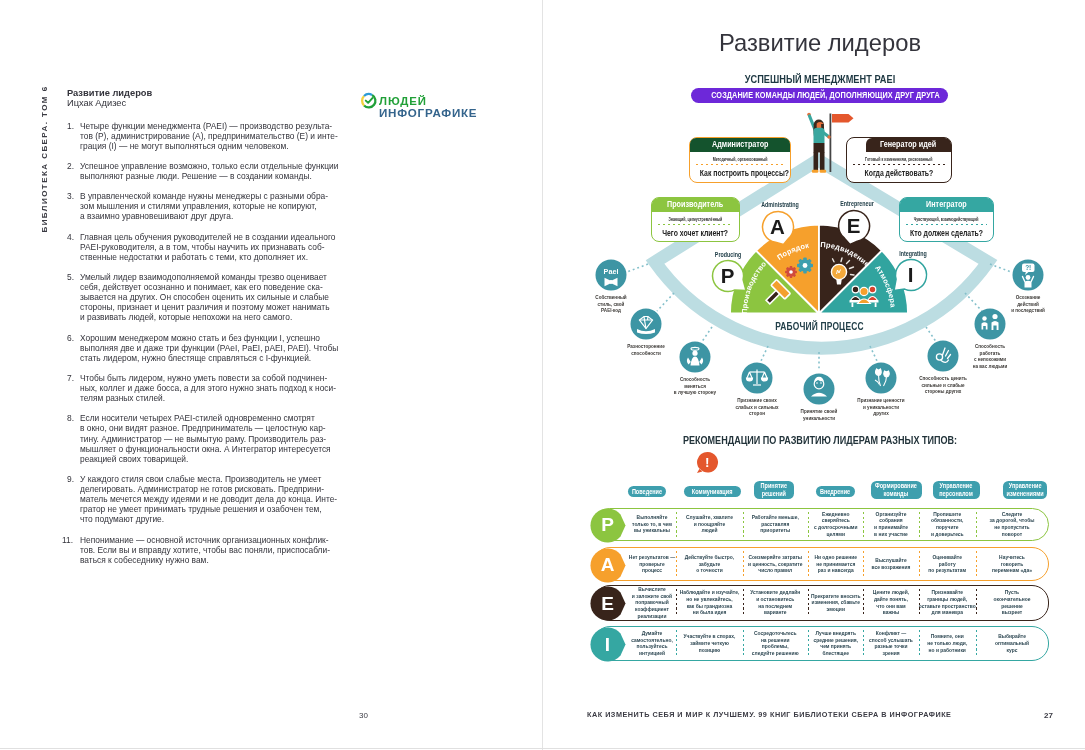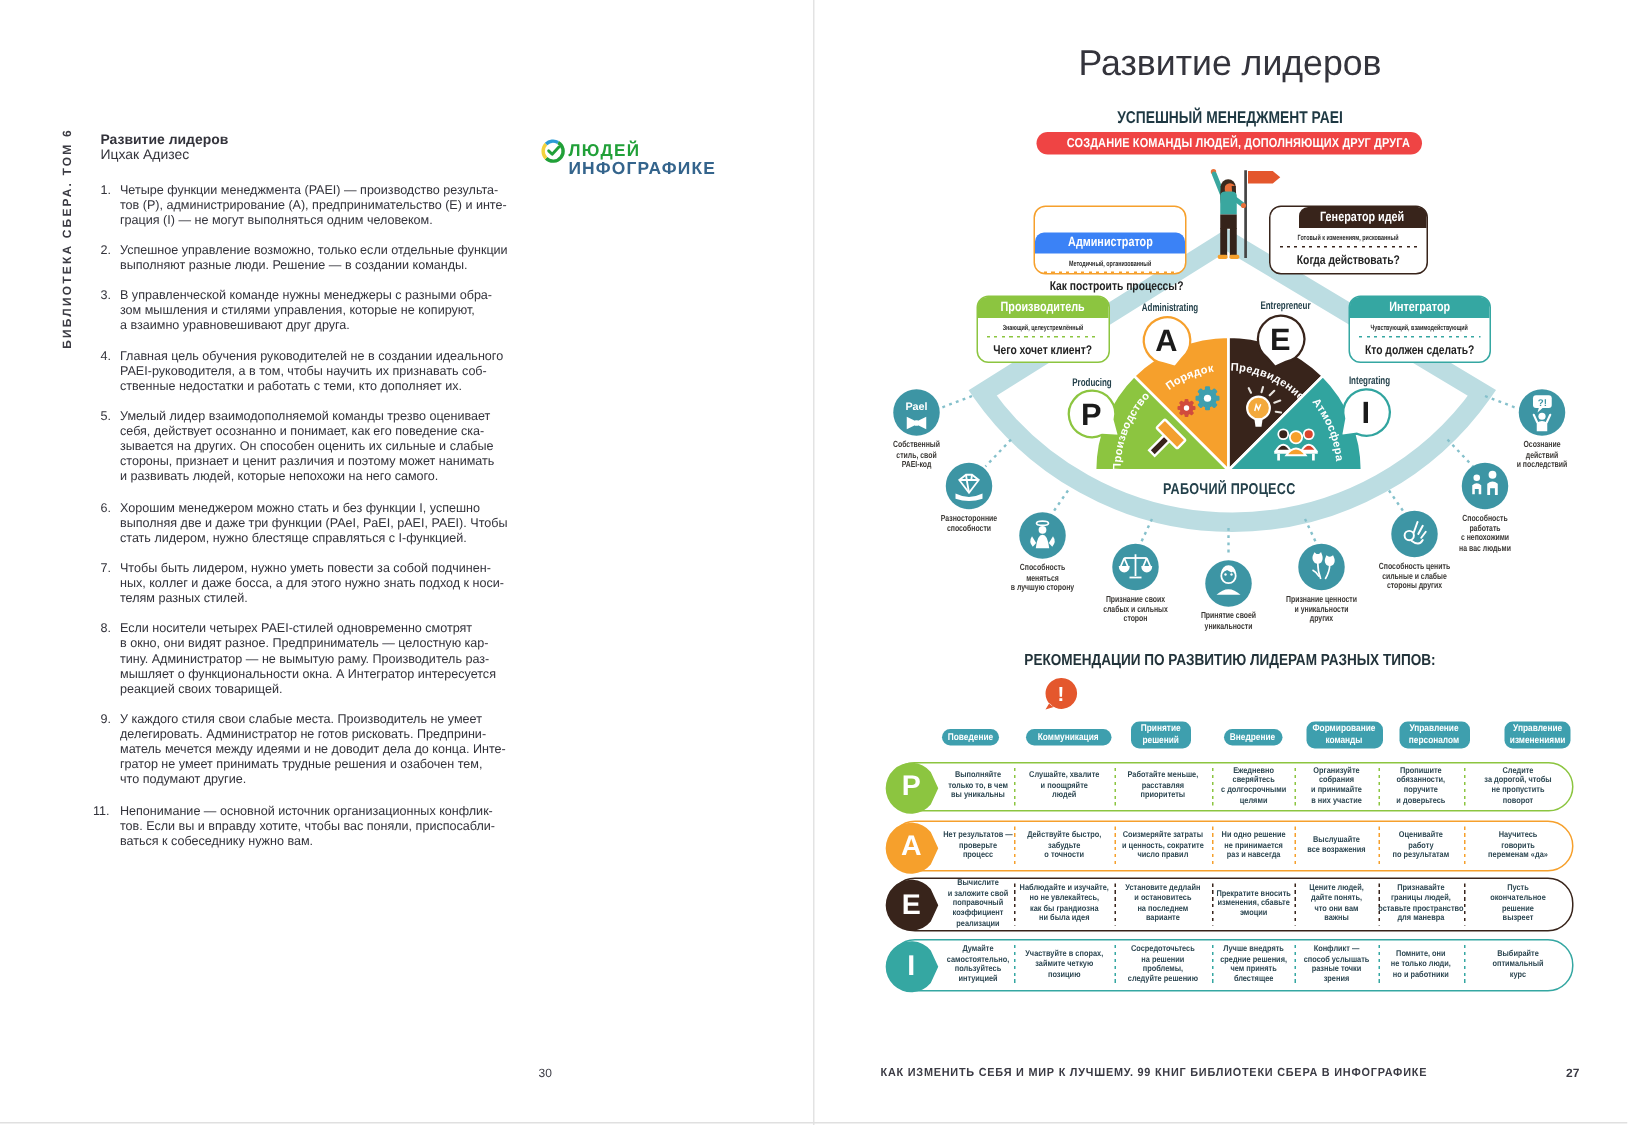--- a/index.html
+++ b/index.html
@@ -24,21 +24,21 @@
   
   .sblogo { position:absolute; left:358px; top:90px; }
   .sb1 { position:absolute; left:379px; top:94.5px; font-size:11.4px; font-weight:bold; color:#21a038; letter-spacing:0.9px;}
   .sb2 { position:absolute; left:379px; top:106px; font-size:11.6px; font-weight:bold; color:#34648c; letter-spacing:0.75px;}
 
   
   .rtitle { position:absolute; left:548.5px; width:542px; top:28.5px; text-align:center;
             font-size:24px; color:#34343c; transform:scaleX(0.99); }
   .rsub   { position:absolute; left:549px; width:542px; top:73px; text-align:center;
             font-size:11.4px; font-weight:bold; color:#1e3842; transform:scaleX(0.81); }
-  .rban   { position:absolute; left:691px; top:88px; width:257px; height:14.5px; background:#ef4444;
+  .rban   { position:absolute; left:691px; top:88px; width:257px; height:14.5px; background:#6d28d9;
             border-radius:8px; color:#fff; font-weight:bold; font-size:8.6px; text-align:center;
             line-height:15.2px; letter-spacing:0.1px;}
   .rban span { display:inline-block; transform:scaleX(0.85); white-space:nowrap; }
 
   
   .ibox { position:absolute; background:#fff; border-radius:8px; z-index:5; }
   .ibox .hd { color:#fff; font-weight:bold; font-size:9px; text-align:center; height:13.5px; line-height:13.5px;
               border-radius:6px 6px 0 0; }
   .ibox .hd span { display:inline-block; transform:scaleX(0.8); }
   .ibox .tr1 { font-size:5px; font-weight:bold; color:#2b2b2b; text-align:center; margin-top:4.2px; white-space:nowrap; }
@@ -307,21 +307,21 @@
       <rect x="1022" y="263.5" width="12.5" height="8.5" rx="2" fill="#fff"></rect>
       <path d="M1026,271.5 L1025,275 L1029,271.5 Z" fill="#fff"></path>
       <text x="1028.2" y="270.4" fill="#3d95a4" font-family="Liberation Sans" font-size="6.5" font-weight="bold" text-anchor="middle">?!</text>
       <circle cx="1028" cy="277.5" r="2.4" fill="#fff"></circle>
       <path d="M1024.5,287.5 L1024.5,281.8 Q1028,279.5 1031.5,281.8 L1031.5,287.5 Z" fill="#fff"></path>
       <path d="M1024.8,281.5 L1022.5,276.5 M1031.2,281.5 L1033.5,276.5" stroke="#fff" stroke-width="1.4" stroke-linecap="round"></path>
     </g>
   </svg>
 
   <div class="ibox" style="left:689px; top:137px; width:102px; height:46px; border:1.5px solid #f6a02c;">
-    <div class="hd" style="background:#3b82f6;margin-top:17px;"><span>Администратор</span></div>
+    <div class="hd" style="background:#14532d;"><span>Администратор</span></div>
     <div class="tr1"><span>Методичный, организованный</span></div>
     <div class="dash" style="background-image:repeating-linear-gradient(to right,#f6a02c 0 2px,transparent 2px 5px);"></div>
     <div class="q"><span>Как построить процессы?</span></div>
   </div>
   <div class="ibox" style="left:846px; top:137px; width:106px; height:46px; border:1.5px solid #38241b;">
     <div class="hd" style="background:#38241b;margin-left:19px;"><span>Генератор идей</span></div>
     <div class="tr1"><span>Готовый к изменениям, рискованный</span></div>
     <div class="dash" style="background-image:repeating-linear-gradient(to right,#38241b 0 2px,transparent 2px 5px);"></div>
     <div class="q"><span>Когда действовать?</span></div>
   </div>

